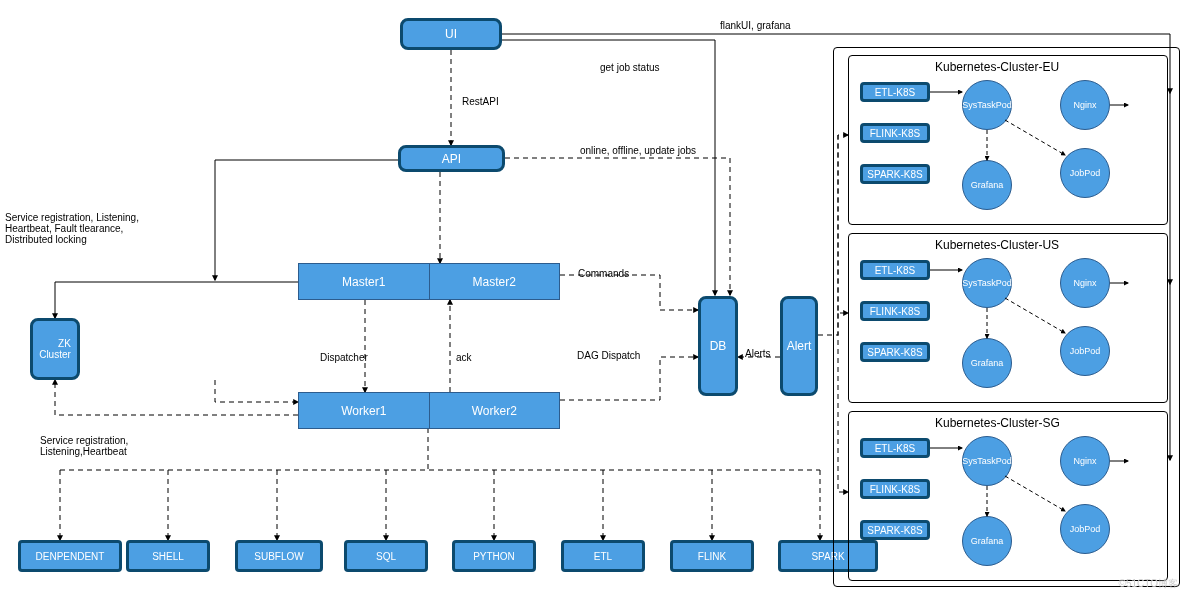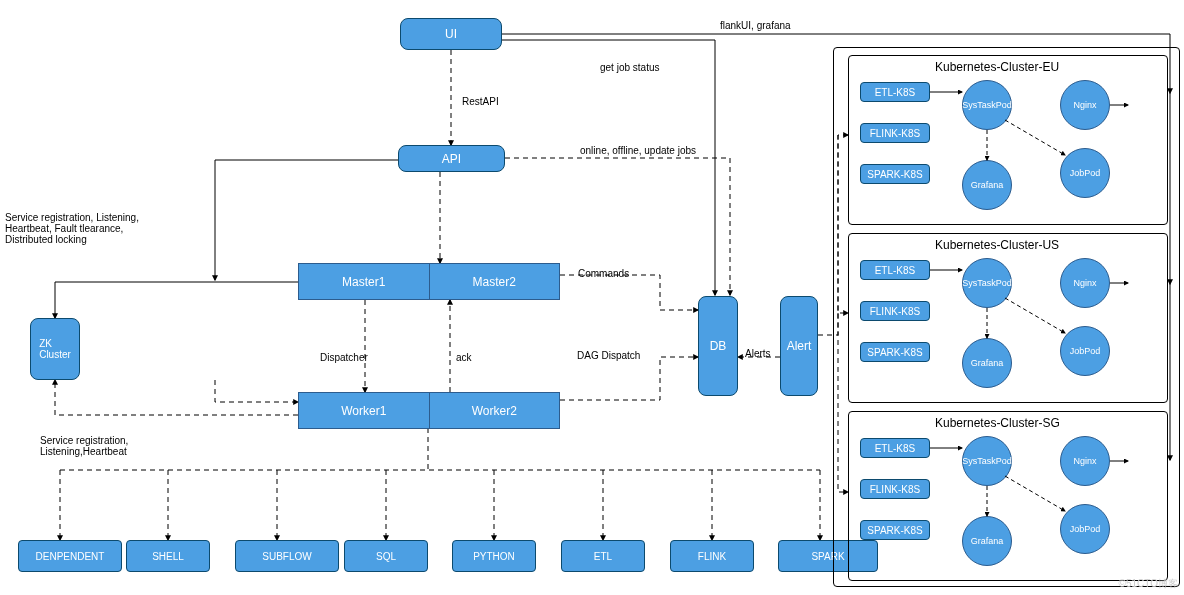--- a/index.html
+++ b/index.html
@@ -1,27 +1,27 @@
 <!DOCTYPE html>
 <html><head>
 <meta charset="utf-8">
 <style>
   * { box-sizing: border-box; margin: 0; padding: 0; }
   body { font-family: Arial, sans-serif; background: #ffffff; position: relative; width: 1184px; height: 595px; overflow: hidden; }
   .box {
     position: absolute;
     background: #4c9fe3;
-    border: 1px solid #0c4a6e;
+    border: 3px solid #0c4a6e;
     border-radius: 8px;
     color: #fff;
     display: flex;
     align-items: center;
     justify-content: center;
     font-size: 12px;
-    text-align: left;
+    text-align: right;
   }
   .box.small { font-size: 10px; border-radius: 4px; }
   .circle {
     position: absolute;
     background: #4c9fe3;
     border: 1px solid #2c5c8e;
     border-radius: 50%;
     color: #fff;
     display: flex;
     align-items: center;
@@ -134,21 +134,21 @@
 <div class="rowbox" style="left:298px; top:392px; width:262px; height:37px;">
   <div class="cell">Worker1</div>
   <div class="cell">Worker2</div>
 </div>
 
 <div class="box" style="left:698px; top:296px; width:40px; height:100px;">DB</div>
 <div class="box" style="left:780px; top:296px; width:38px; height:100px;">Alert</div>
 
 <div class="box small" style="left:18px;  top:540px; width:104px; height:32px;">DENPENDENT</div>
 <div class="box small" style="left:126px; top:540px; width:84px; height:32px;">SHELL</div>
-<div class="box small" style="left:235px; top:540px; width:104px; height:32px;">SUBFLOW</div>
+<div class="box small" style="left:235px; top:540px; width:88px; height:32px;">SUBFLOW</div>
 <div class="box small" style="left:344px; top:540px; width:84px; height:32px;">SQL</div>
 <div class="box small" style="left:452px; top:540px; width:84px; height:32px;">PYTHON</div>
 <div class="box small" style="left:561px; top:540px; width:84px; height:32px;">ETL</div>
 <div class="box small" style="left:670px; top:540px; width:84px; height:32px;">FLINK</div>
 <div class="box small" style="left:778px; top:540px; width:100px; height:32px;">SPARK</div>
 
 <div class="bordered" style="left:833px; top:47px; width:347px; height:540px;"></div>
 
 <div class="bordered" style="left:848px; top:55px; width:320px; height:170px;"></div>
 <div class="label" style="left:935px; top:60px; font-size:12px;">Kubernetes-Cluster-EU</div>

